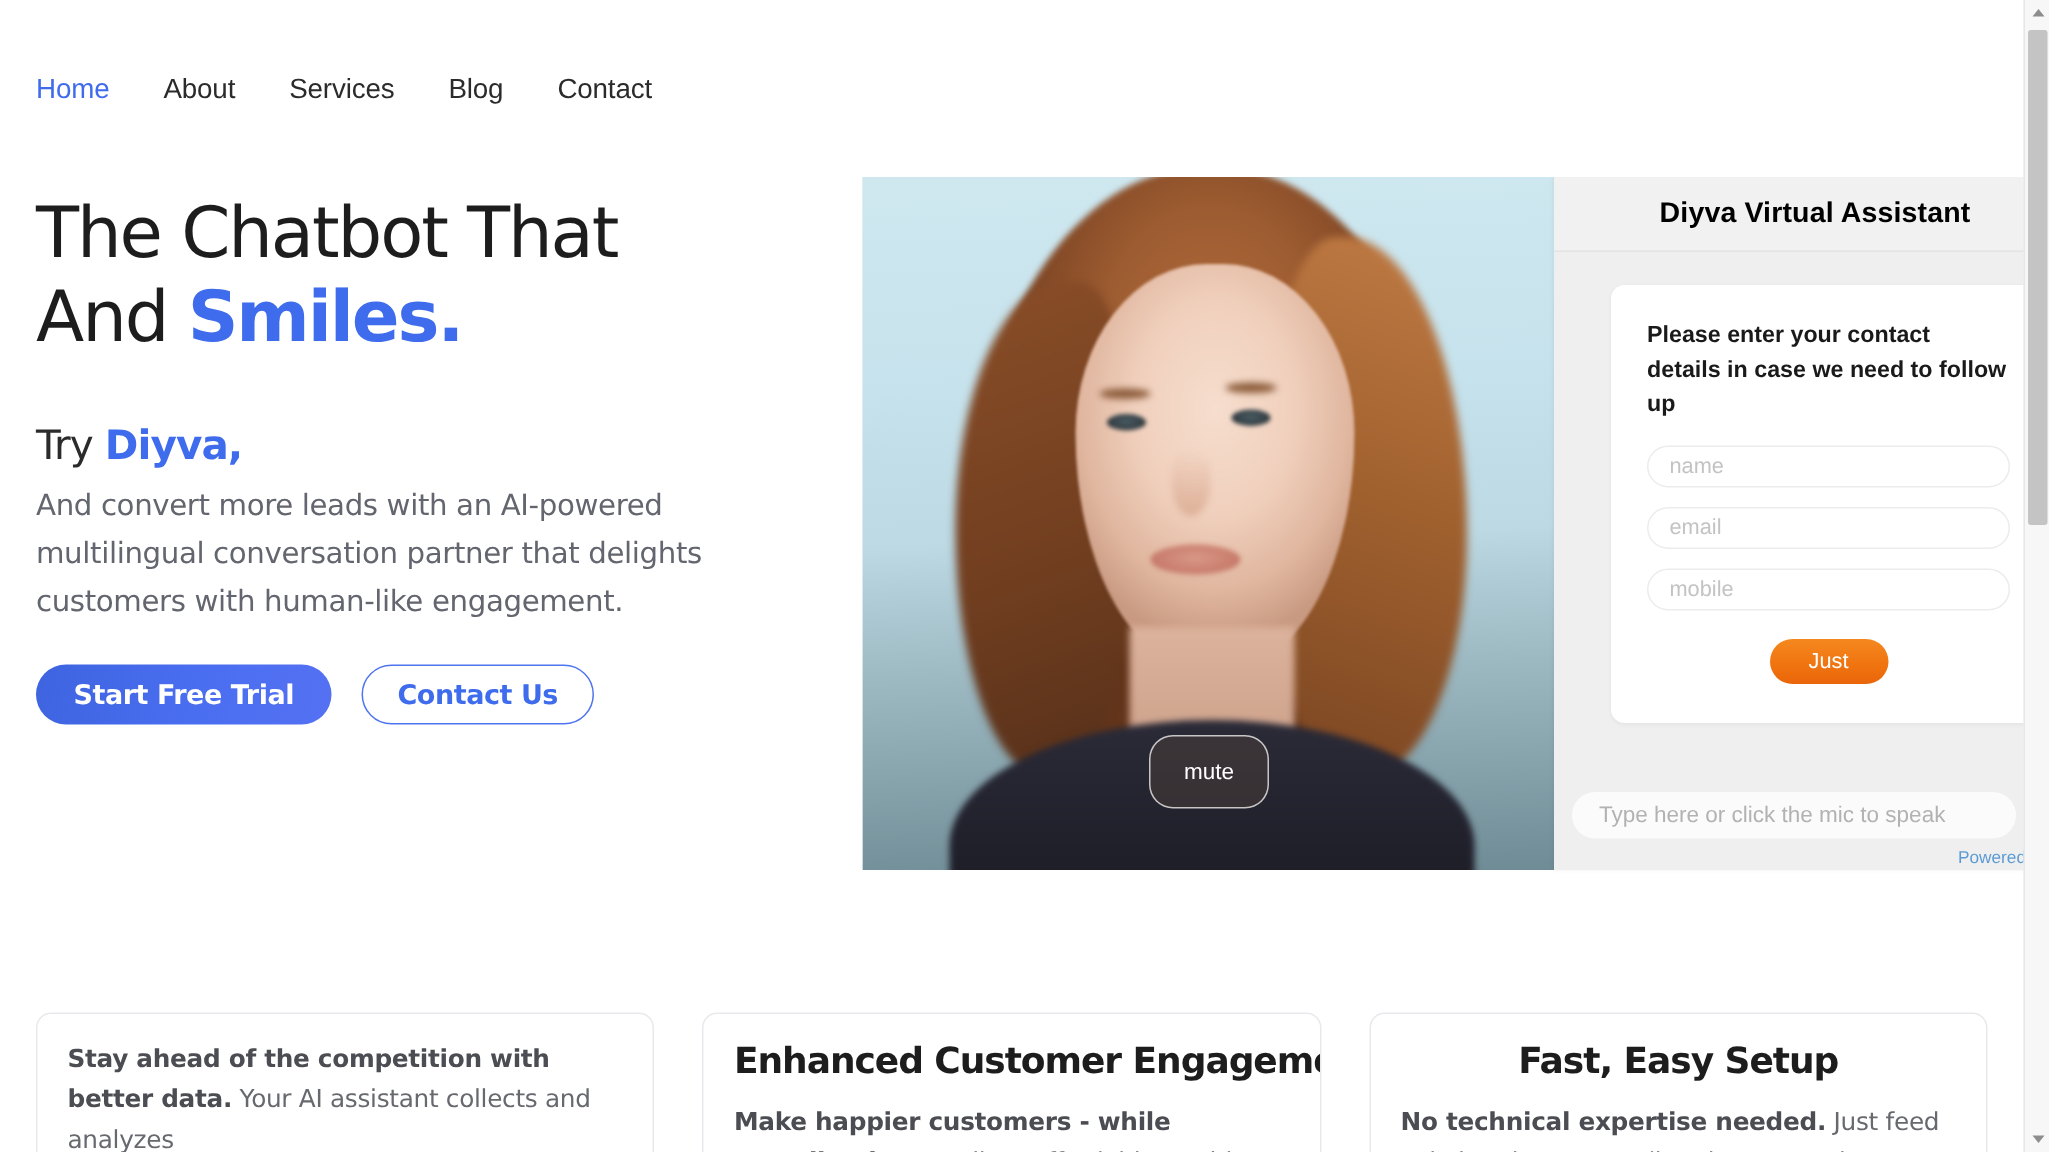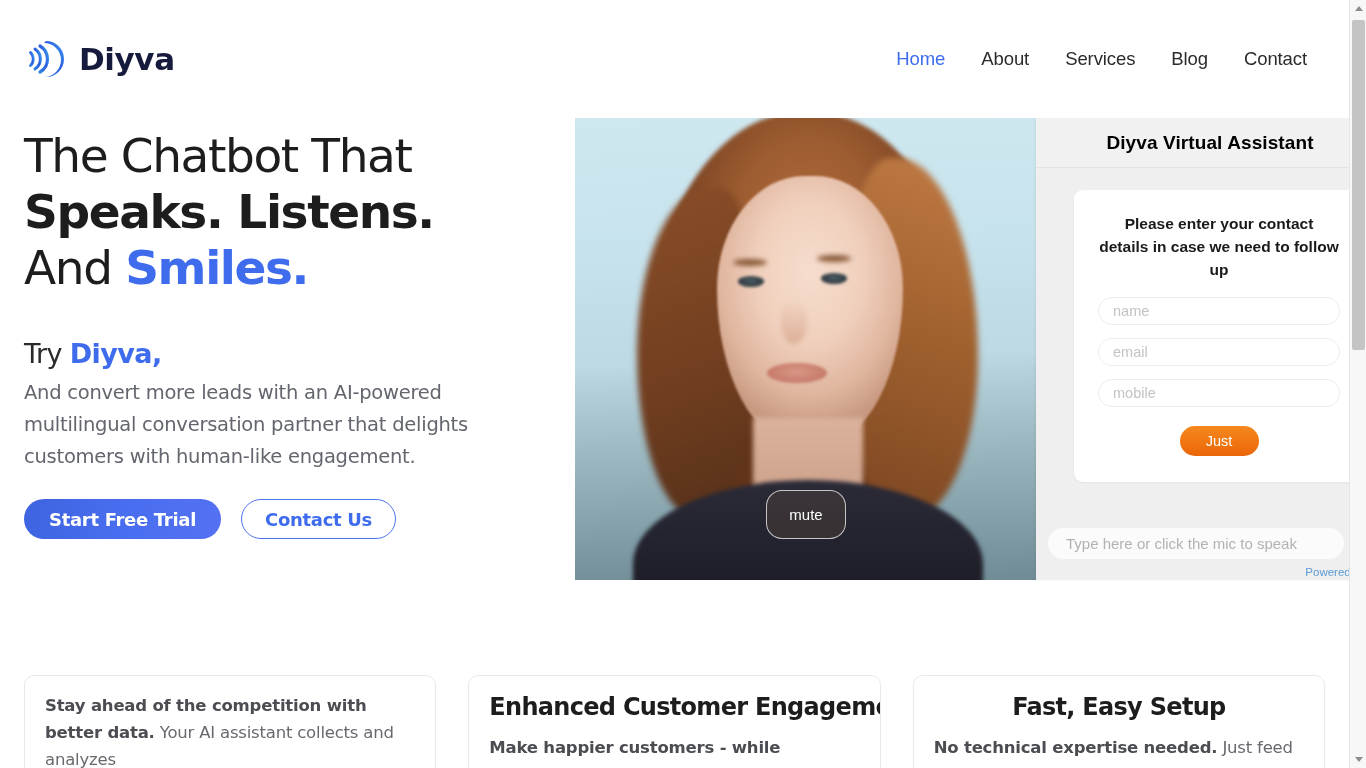--- a/index.html
+++ b/index.html
@@ -328,21 +328,21 @@
     background: #ffffff;
     border-radius: 9px;
     padding: 22px 24px 26px;
     width: 290px;
     box-shadow: 0 1px 3px rgba(0,0,0,0.05);
   }
   .contact-prompt {
     font-size: 15.5px;
     font-weight: 700;
     color: #1a1a1a;
-    text-align: center;
+    text-align: left;
     line-height: 23px;
     margin-bottom: 16px;
     font-family: "Liberation Sans", sans-serif;
   }
   .field {
     width: 100%;
     height: 28px;
     border: 1px solid #ececec;
     border-radius: 14px;
     background: #ffffff;
@@ -434,53 +434,36 @@
   }
   .feature-body b { color: #4b4d53; font-weight: 700; }
 </style>
 </head>
 <body>
 
 <div class="page">
 
   <header class="site-header">
 
-    <div class="brand">
-      <svg class="brand-mark" viewBox="0 0 46 44">
-        <defs>
-          <linearGradient id="lg" x1="0" y1="1" x2="1" y2="0">
-            <stop offset="0%" stop-color="#2f7fe0"></stop>
-            <stop offset="55%" stop-color="#2e5fe0"></stop>
-            <stop offset="100%" stop-color="#3aa0ef"></stop>
-          </linearGradient>
-        </defs>
-        <path d="M22 4 A18 18 0 0 1 22 40 L20 40 A16 16 0 0 0 20 6 Z" fill="url(#lg)"></path>
-        <path d="M16 9 A15 15 0 0 1 16 35" fill="none" stroke="url(#lg)" stroke-width="3.2" stroke-linecap="round"></path>
-        <path d="M11 12 A12 12 0 0 1 11 32" fill="none" stroke="url(#lg)" stroke-width="3" stroke-linecap="round"></path>
-        <path d="M6.5 15.5 A9 9 0 0 1 6.5 28.5" fill="none" stroke="url(#lg)" stroke-width="2.8" stroke-linecap="round"></path>
-      </svg>
-      <span class="brand-name">Diyva</span>
-    </div>
 
     <nav class="main-nav">
       <a class="nav-link is-active">Home</a>
       <a class="nav-link">About</a>
       <a class="nav-link">Services</a>
       <a class="nav-link">Blog</a>
       <a class="nav-link">Contact</a>
     </nav>
 
   </header>
 
   <section class="hero">
 
     <div class="hero-copy">
       <h1 class="hero-title">
         <span class="ln light">The Chatbot That</span>
-        <span class="ln heavy">Speaks. Listens.</span>
         <span class="ln"><span class="light">And </span><span class="accent">Smiles.</span></span>
       </h1>
 
       <div class="try-line">
         <span>Try </span><b>Diyva,</b>
       </div>
 
       <p class="hero-sub">And convert more leads with an AI-powered multilingual conversation partner that delights customers with human-like engagement.</p>
 
       <div class="hero-actions">

